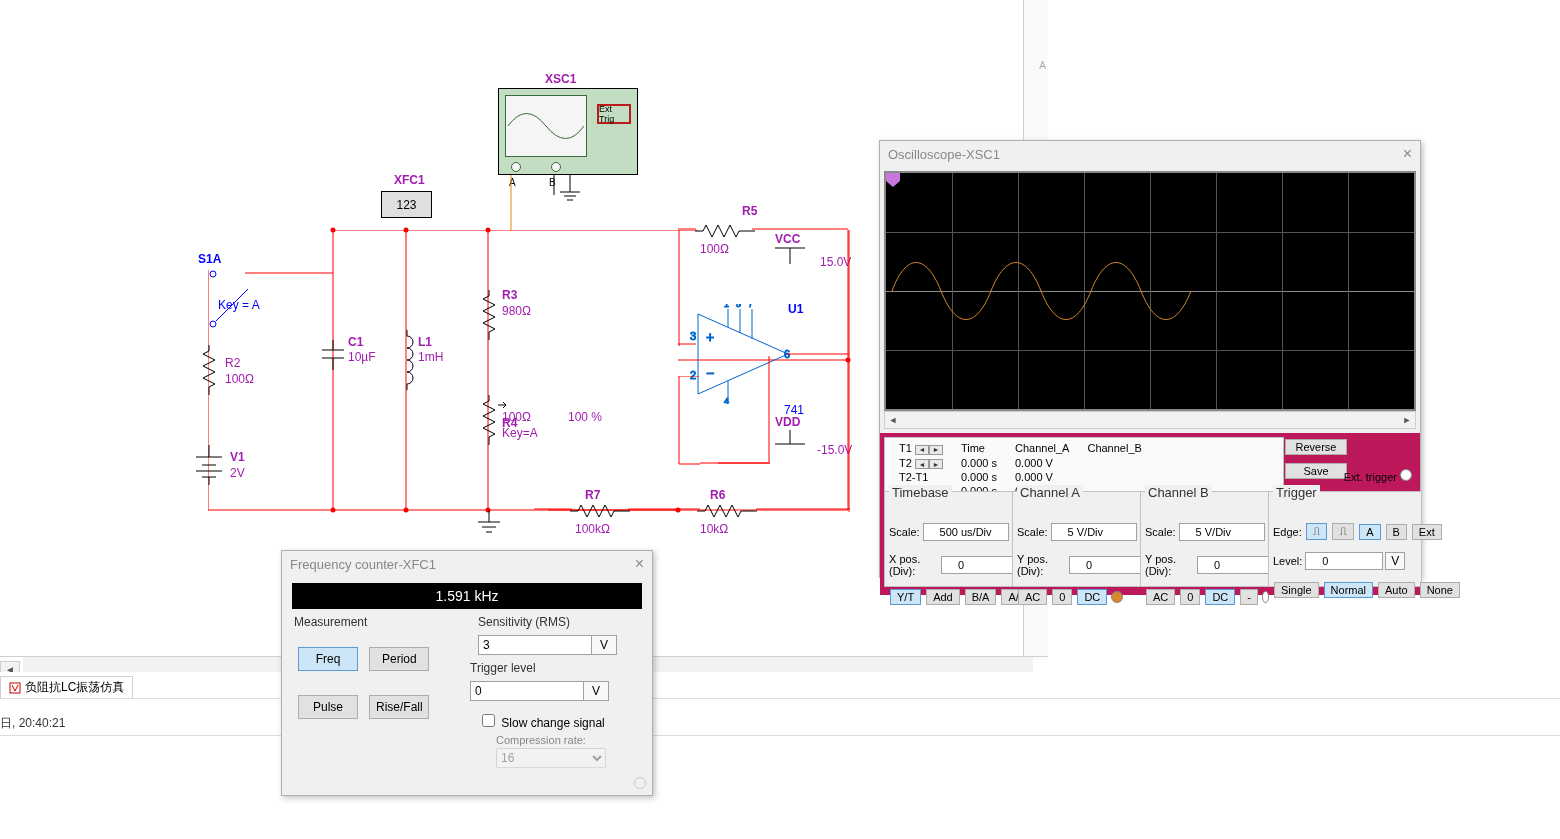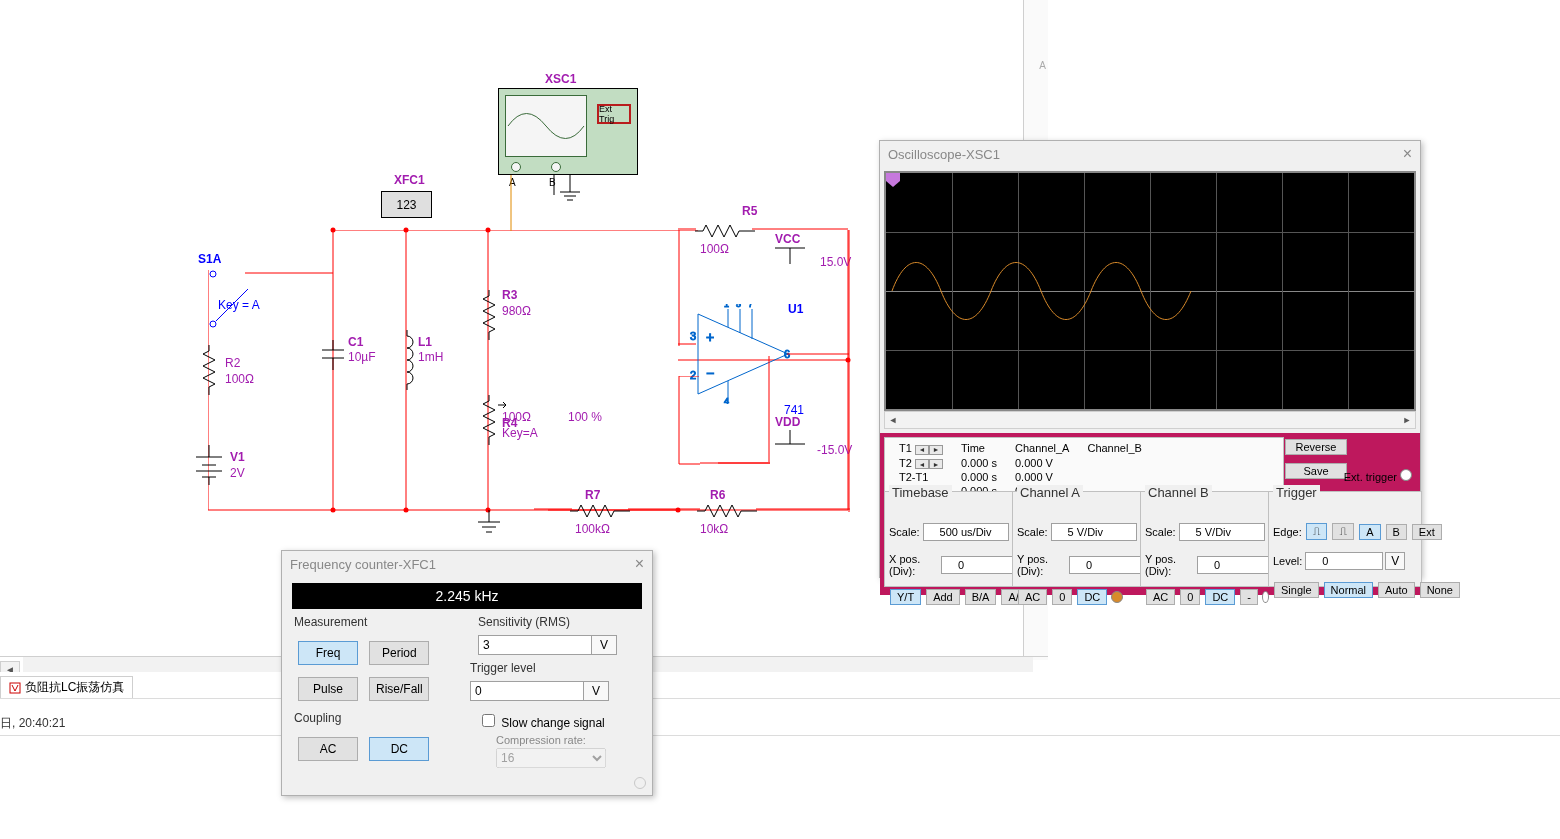--- a/index.html
+++ b/index.html
@@ -25,21 +25,21 @@
 .xsc-port{position:absolute;width:8px;height:8px;border:1px solid #3a6b3a;border-radius:50%;background:#f5f5f5}
 
 .opamp{position:absolute;left:688px;top:304px;width:120px;height:100px}
 
 .dlg{position:absolute;border:1px solid #b0b0b0;background:#f0f0f0;box-shadow:2px 2px 6px rgba(0,0,0,0.25)}
 .dlg-title{height:26px;display:flex;align-items:center;padding:0 8px;color:#888;font-size:13px}
 .dlg-close{margin-left:auto;color:#888;font-size:16px}
 .fc-display{margin:6px 10px;height:26px;background:#000;color:#fff;display:flex;align-items:center;justify-content:center;font-size:14px}
 .group{position:absolute}
 .group-title{color:#333;font-size:12px;margin-bottom:6px}
-.togglebtn{display:inline-block;min-width:58px;padding:4px 0;border:1px solid #adadad;background:#e1e1e1;text-align:center;margin:6px 4px;font-size:12px;cursor:pointer}
+.togglebtn{display:inline-block;min-width:58px;padding:4px 0;border:1px solid #adadad;background:#e1e1e1;text-align:center;margin:12px 4px;font-size:12px;cursor:pointer}
 .togglebtn.sel{background:#cde6f7;border-color:#5a9bd4}
 input.smtx{width:104px;height:18px;border:1px solid #a0a0a0;padding:0 4px;background:#fff;font-size:12px}
 .unitbox{display:inline-block;width:24px;height:18px;border:1px solid #a0a0a0;text-align:center;line-height:18px;margin-left:-1px;background:#f8f8f8;font-size:12px}
 select.sm{width:110px;height:20px;font-size:12px}
 
 .osc-screen-area{background:#000;border:2px solid #888;position:relative;overflow:hidden}
 .gridline{position:absolute;background:#555}
 .axis{position:absolute;background:#888}
 .osc-bottom{background:#be185d;padding:6px;position:relative}
 .btn-sm{display:inline-block;padding:1px 6px;border:1px solid #adadad;background:#e1e1e1;font-size:11px;cursor:pointer;margin:0 1px}
@@ -311,35 +311,30 @@
 <div style="position:absolute;left:0;top:698px;width:1560px;border-top:1px solid #dcdcdc"></div>
 
 <div class="status">日, 20:40:21</div>
 <div style="position:absolute;left:0;top:735px;width:1560px;border-top:1px solid #dcdcdc"></div>
 
 <div class="dlg" style="left:281px;top:550px;width:370px;height:244px">
   <div class="dlg-title">
     <span>Frequency counter-XFC1</span>
     <span class="dlg-close">×</span>
   </div>
-  <div class="fc-display">2.245 kHz</div>
+  <div class="fc-display">1.591 kHz</div>
 
   <div class="group" style="left:12px;top:64px;width:170px">
     <div class="group-title">Measurement</div>
     <span class="togglebtn sel">Freq</span>
     <span class="togglebtn">Period</span><br>
     <span class="togglebtn">Pulse</span>
     <span class="togglebtn">Rise/Fall</span>
   </div>
 
-  <div class="group" style="left:12px;top:160px;width:170px">
-    <div class="group-title">Coupling</div>
-    <span class="togglebtn">AC</span>
-    <span class="togglebtn sel">DC</span>
-  </div>
 
   <div class="group" style="left:196px;top:64px;width:160px">
     <div class="group-title">Sensitivity (RMS)</div>
     <input class="smtx" value="3" style=""><span class="unitbox">V</span>
   </div>
   <div class="group" style="left:188px;top:110px;width:160px">
     <div class="group-title">Trigger level</div>
     <input class="smtx" value="0" style=""><span class="unitbox">V</span>
   </div>
   <div class="group" style="left:196px;top:160px;width:170px">

